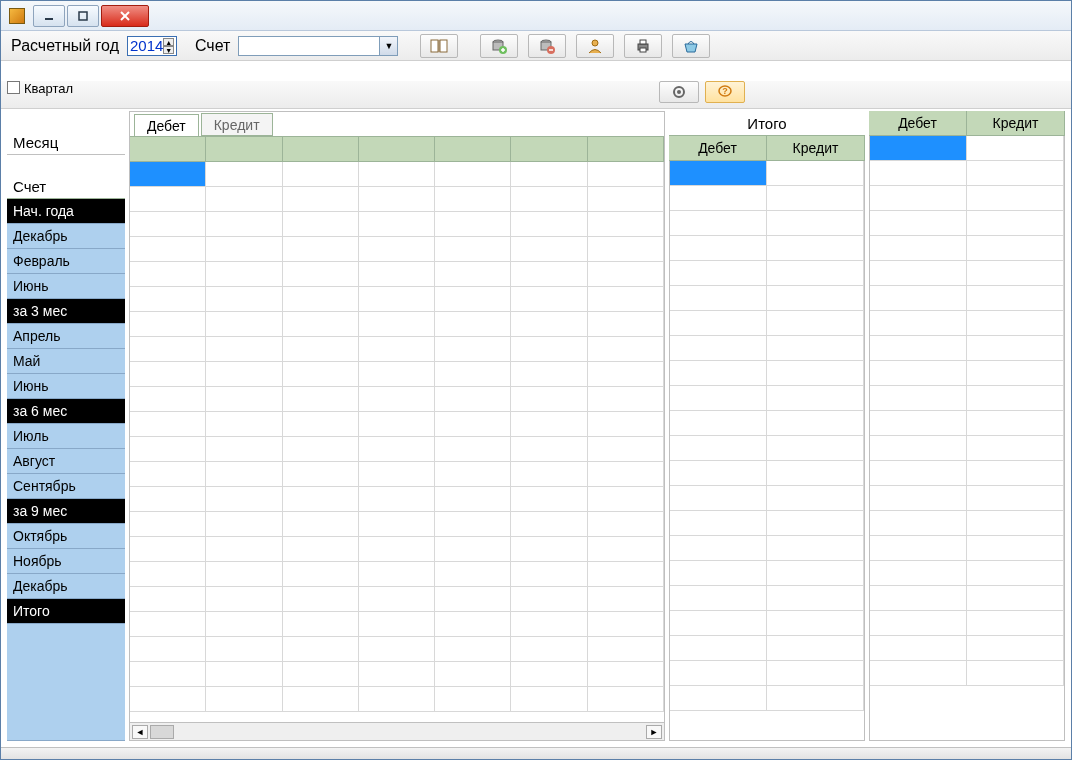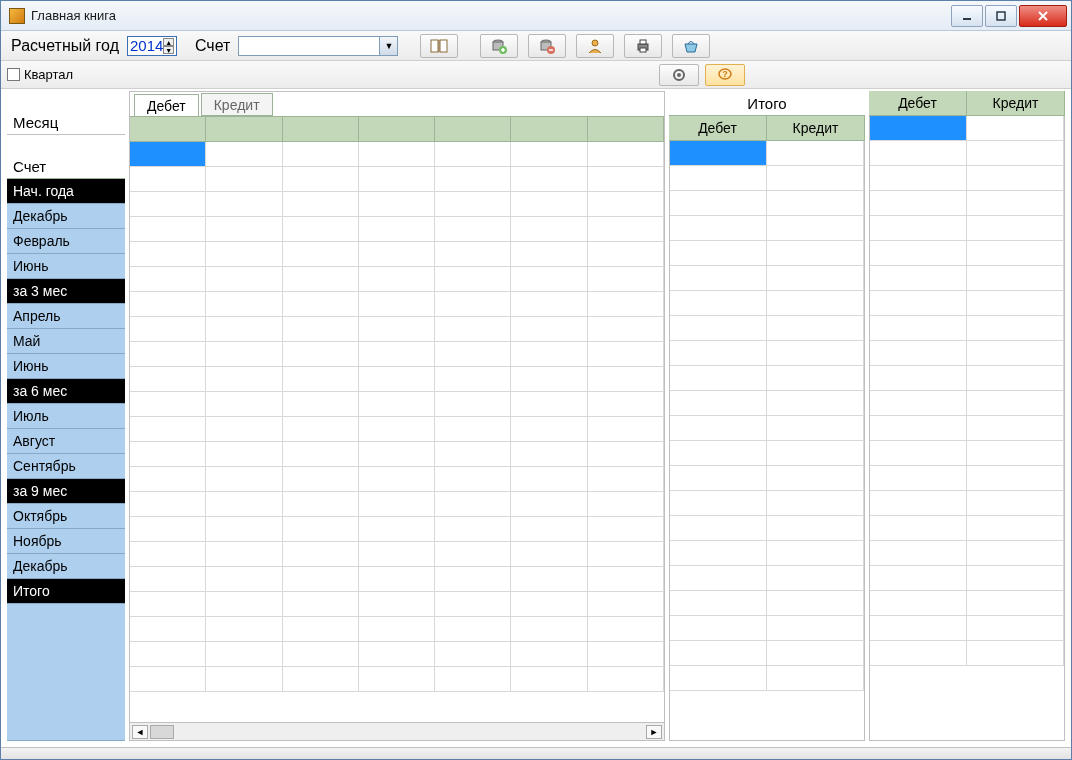--- a/index.html
+++ b/index.html
@@ -96,23 +96,24 @@
   border-radius:2px;
   background: linear-gradient(#fdfdfd,#e8e8e8);
   display:flex; align-items:center; justify-content:center;
   margin-left: 6px;
 }
 .tb-spacer { width: 8px; }
 
 .toolbar2 {
   height: 28px;
   border-bottom: 1px solid #cfcfcf;
-  display:flex; align-items:center;
+  display:flex; align-items:flex-start;
   padding: 0 6px;
   background: linear-gradient(#f9f9f9,#ececec);
+  margin-top: 20px;
 }
 .chk { width:13px; height:13px; border:1px solid #777; background:#fff; margin-right:4px; }
 .toolbar2 .right { margin-left:auto; display:flex; gap:6px; margin-right: 320px;}
 .small-btn {
   width: 40px; height: 22px;
   border:1px solid #b8b8b8;
   border-radius:2px;
   background: linear-gradient(#fdfdfd,#e8e8e8);
   display:flex; align-items:center; justify-content:center;
 }
@@ -259,21 +260,20 @@
   border-top:1px solid #c0c0c0;
 }
 </style>
 </head>
 <body>
 
 <div class="window">
 
   <div class="titlebar">
     <div class="app-icon"></div>
-    <div class="title">Главная книга</div>
     <div class="win-controls">
       <div class="win-btn">
         <svg width="10" height="10">
             <line x1="1" y1="8" x2="9" y2="8" stroke="#2a3a4a" stroke-width="2"></line>
           </svg>
       </div>
       <div class="win-btn">
         <svg width="10" height="10">
             <rect x="1" y="1" width="8" height="8" fill="none" stroke="#2a3a4a" stroke-width="1.5"></rect>
           </svg>

